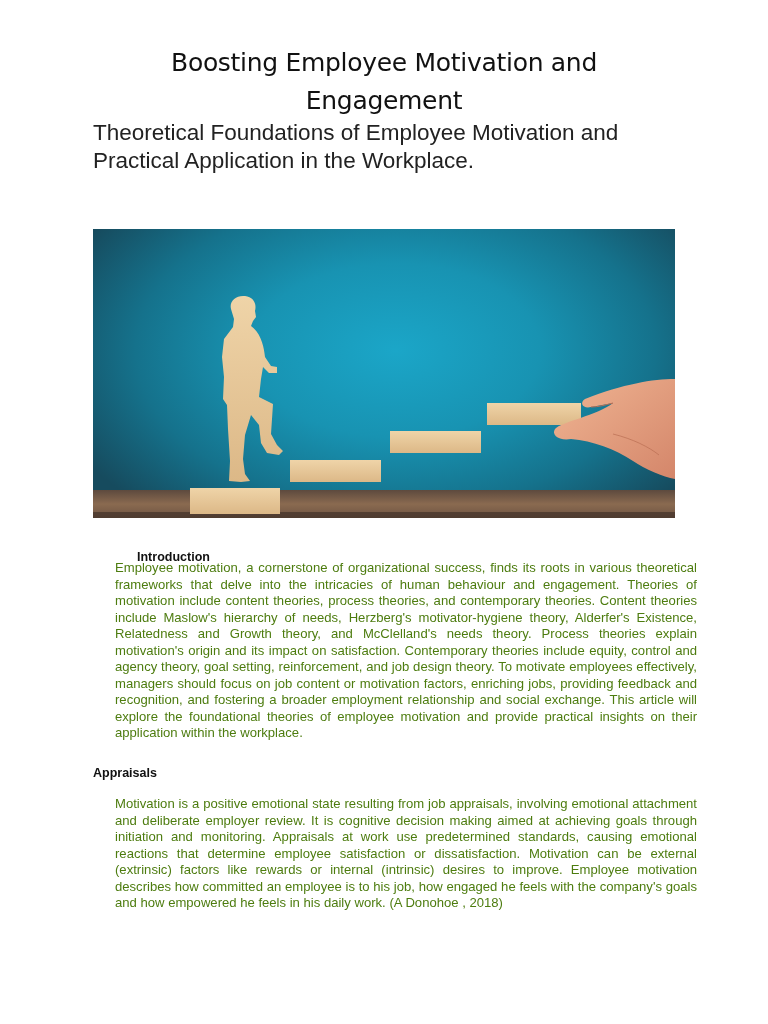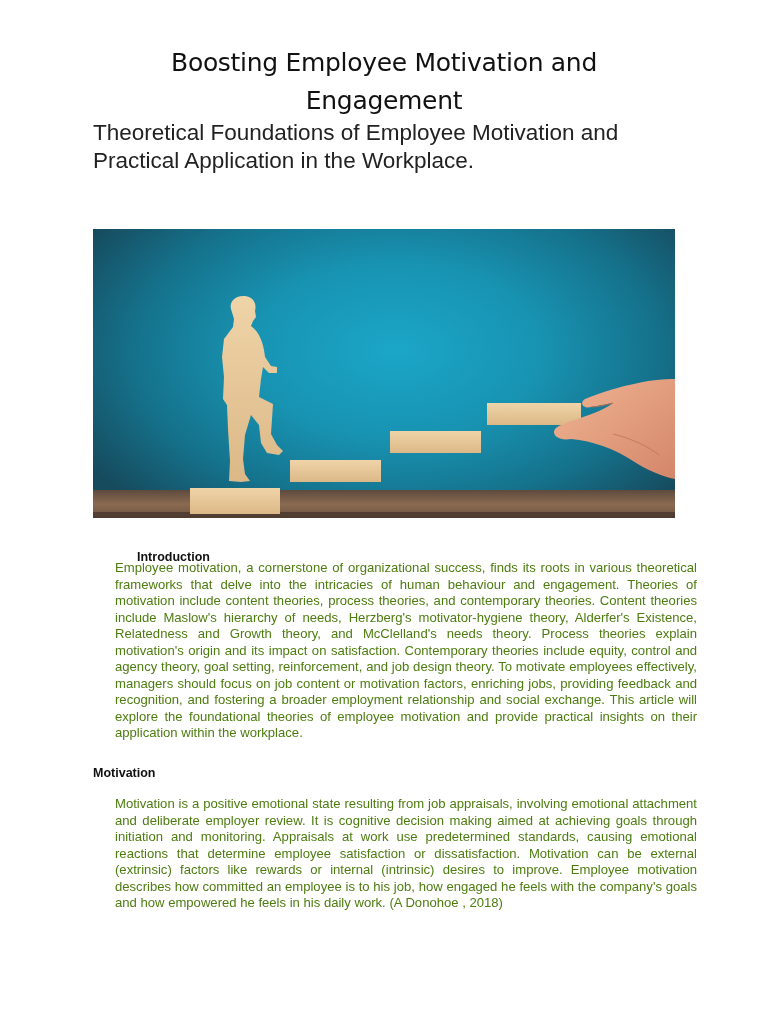--- a/index.html
+++ b/index.html
@@ -82,16 +82,16 @@
                C505 186 468 193 462 200 C458 206 466 212 478 210 C500 212 522 220 540 232
                C552 240 570 248 582 250 Z" fill="url(#skin)"></path>
       <path d="M498 178 C506 178 512 176 520 174" stroke="#b96d52" stroke-width="1" fill="none"></path>
       <path d="M520 205 C540 210 556 218 566 226" stroke="#b96d52" stroke-width="1" fill="none" opacity="0.7"></path>
     </svg>
   </div>
 
   <div class="h-section" style="top:550px;margin-left:44px;">Introduction</div>
   <p class="para" style="top:553px;">Employee motivation, a cornerstone of organizational success, finds its roots in various theoretical frameworks that delve into the intricacies of human behaviour and engagement. Theories of motivation include content theories, process theories, and contemporary theories. Content theories include Maslow's hierarchy of needs, Herzberg's motivator-hygiene theory, Alderfer's Existence, Relatedness and Growth theory, and McClelland's needs theory. Process theories explain motivation's origin and its impact on satisfaction. Contemporary theories include equity, control and agency theory, goal setting, reinforcement, and job design theory. To motivate employees effectively, managers should focus on job content or motivation factors, enriching jobs, providing feedback and recognition, and fostering a broader employment relationship and social exchange. This article will explore the foundational theories of employee motivation and provide practical insights on their application within the workplace.</p>
 
-  <div class="h-section" style="top:766px;">Motivation</div>
+  <div class="h-section" style="top:766px;">Appraisals</div>
   <p class="para" style="top:789px;">Motivation is a positive emotional state resulting from job appraisals, involving emotional attachment and deliberate employer review. It is cognitive decision making aimed at achieving goals through initiation and monitoring. Appraisals at work use predetermined standards, causing emotional reactions that determine employee satisfaction or dissatisfaction. Motivation can be external (extrinsic) factors like rewards or internal (intrinsic) desires to improve. Employee motivation describes how committed an employee is to his job, how engaged he feels with the company's goals and how empowered he feels in his daily work. (A Donohoe , 2018)</p>
 
 </div>
 
 </body></html>

